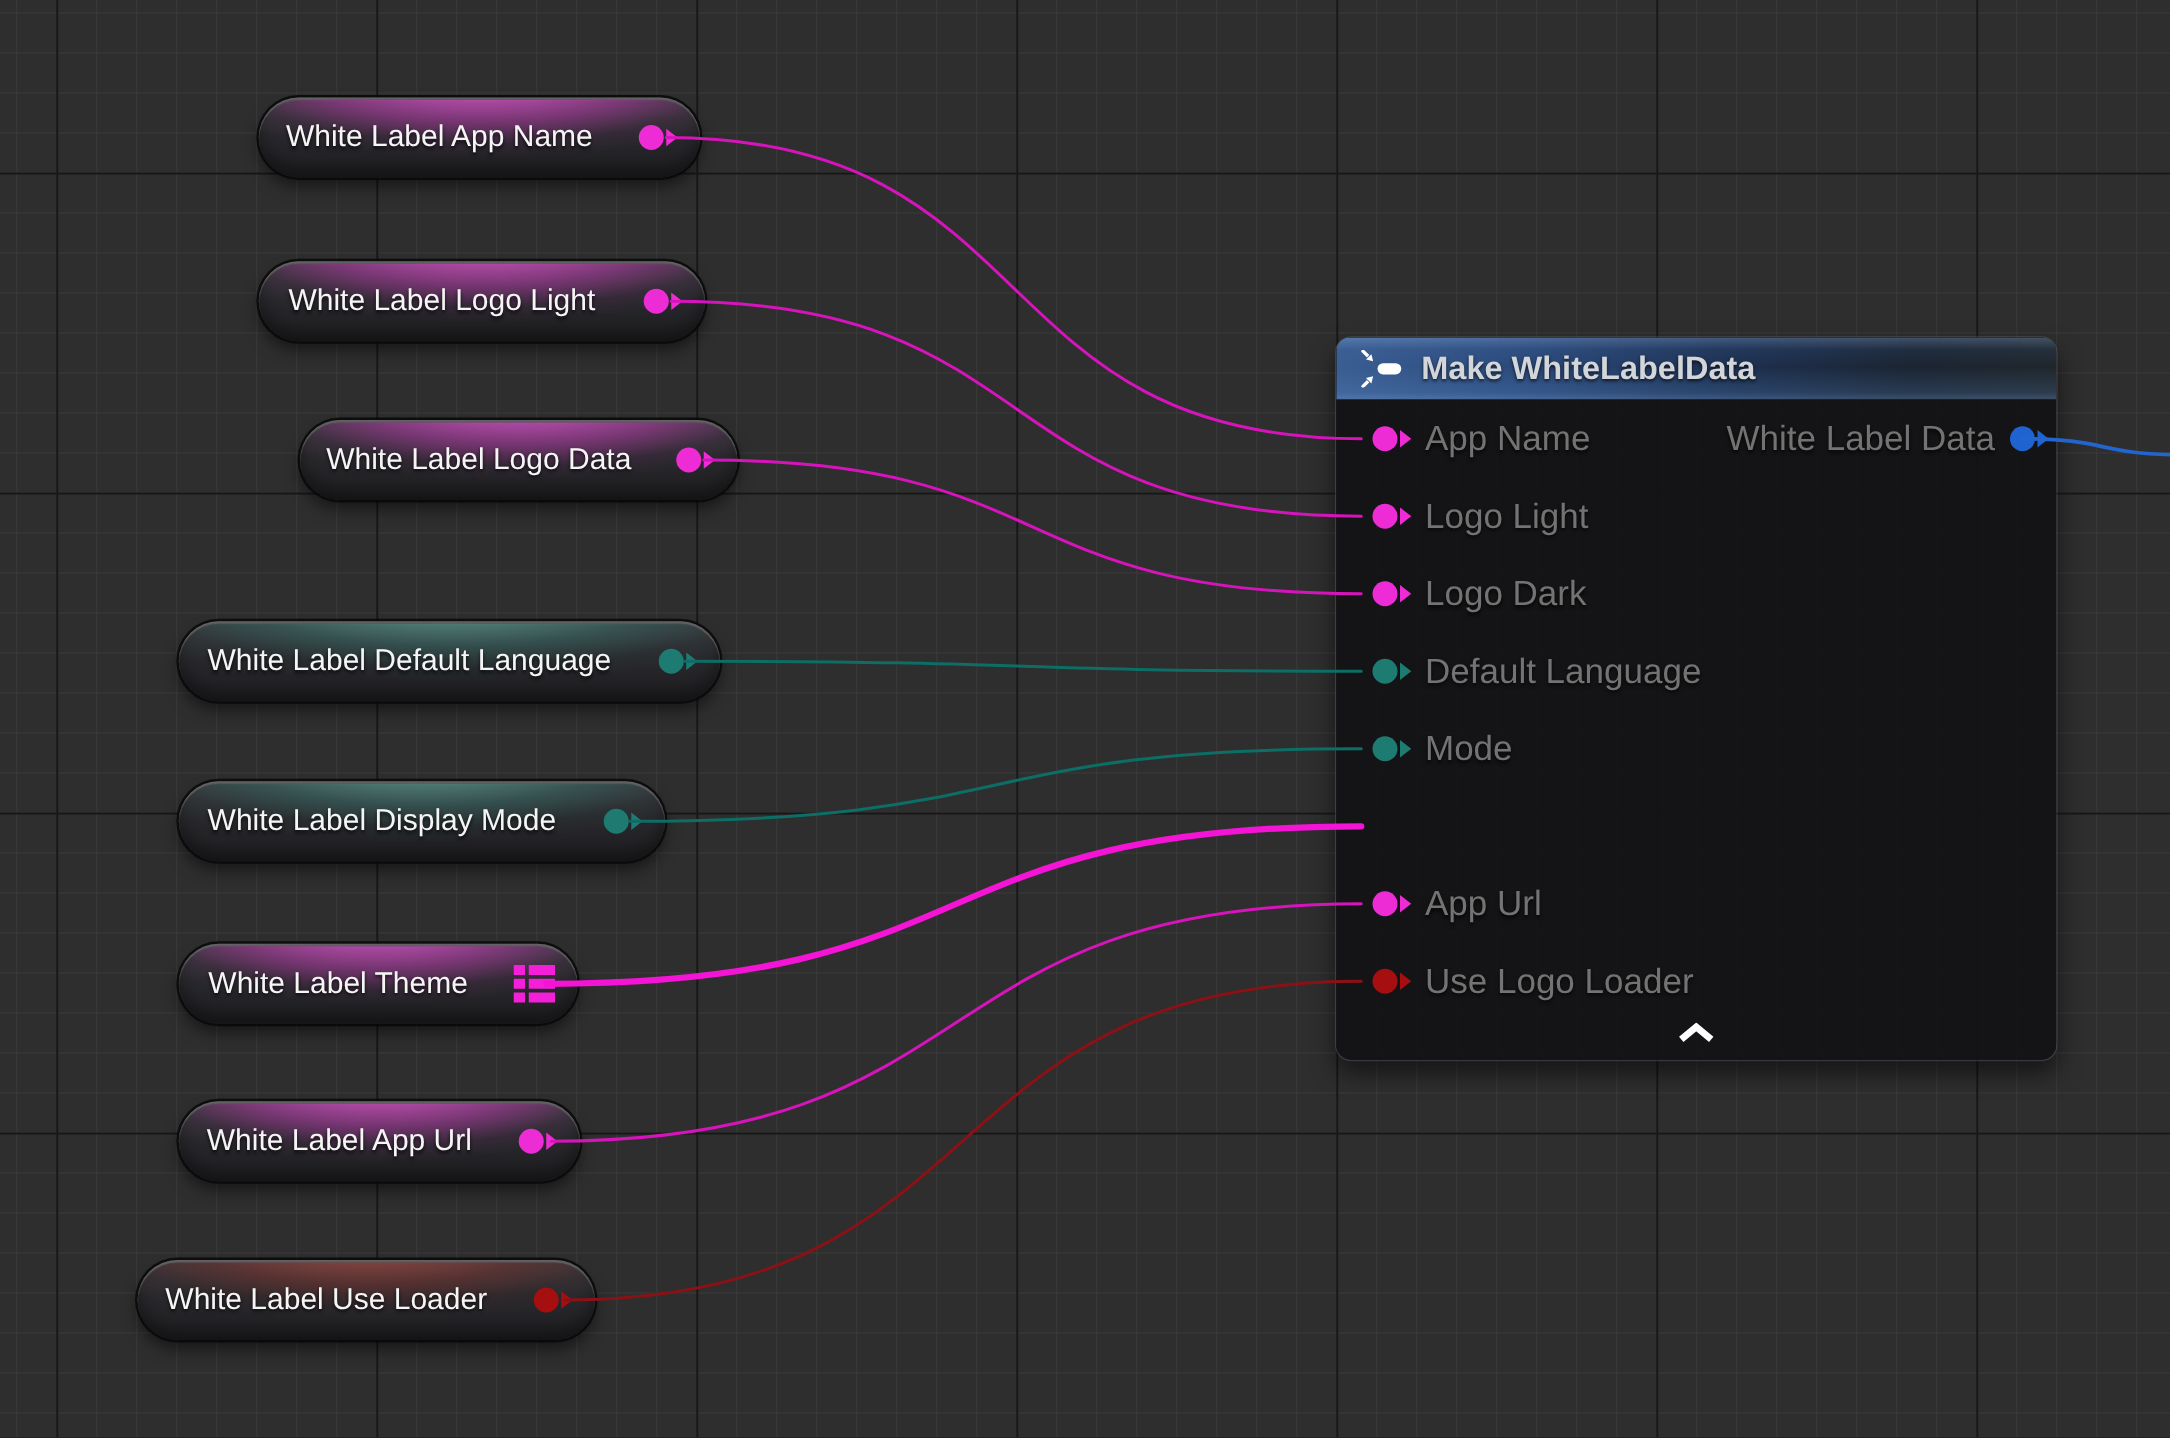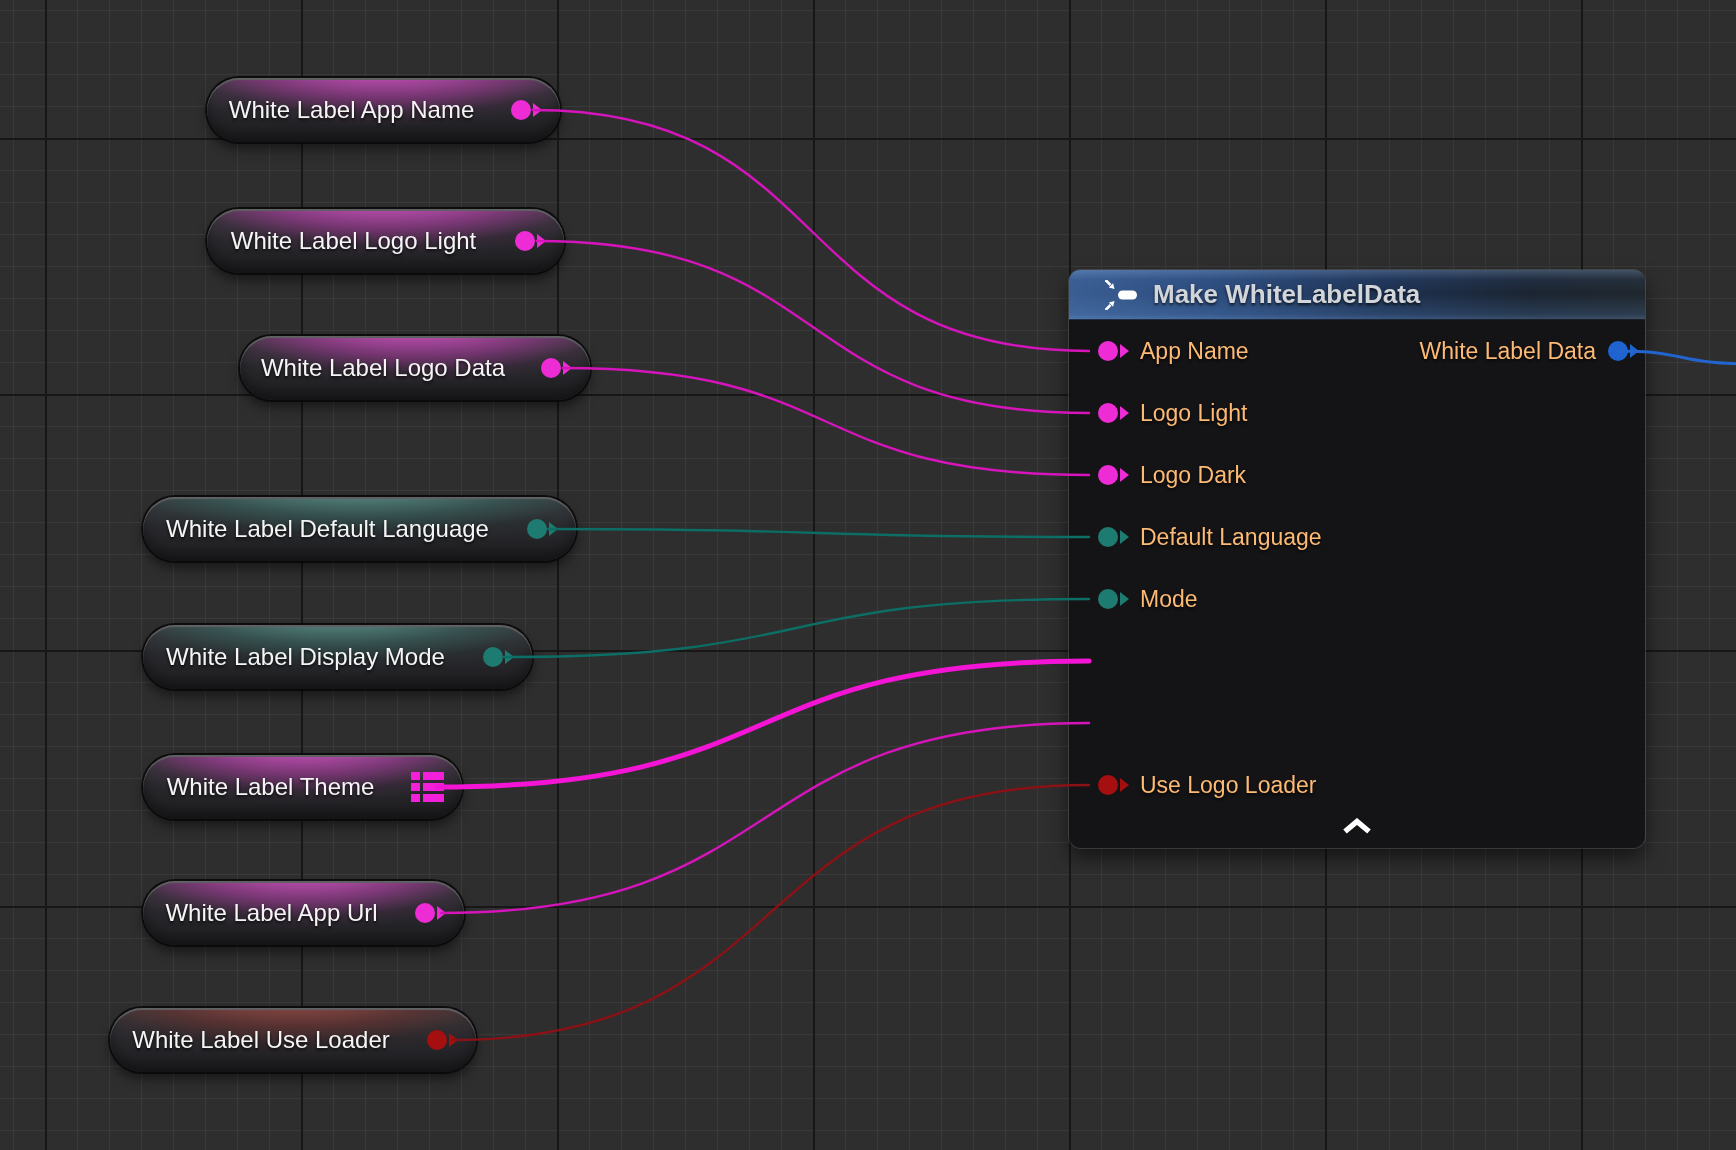--- a/index.html
+++ b/index.html
@@ -45,30 +45,30 @@
   .struct-icon{display:grid;grid-template-columns:9px 21px;grid-auto-rows:8px;gap:3px;}
   .struct-icon i{background:var(--struct-pin);display:block;}
   
   .make-node{
     position:absolute;left:1069px;top:270px;width:576px;height:578px;z-index:3;
     background:rgba(19,19,21,0.94);border-radius:12px;
     box-shadow:0 0 0 1px rgba(115,120,128,0.35), 0 10px 20px rgba(0,0,0,0.55);
   }
   .make-node .header{
     position:absolute;left:0;top:0;right:0;height:50px;border-radius:11px 11px 0 0;
-    display:flex;align-items:center;padding-left:36px;box-sizing:border-box;
+    display:flex;align-items:center;padding-left:20px;box-sizing:border-box;
     background:
       linear-gradient(180deg, rgba(150,185,230,0.30) 0%, rgba(70,110,170,0.12) 20%, rgba(0,0,0,0) 48%, rgba(90,140,200,0.22) 90%, rgba(130,175,235,0.30) 100%),
       linear-gradient(90deg,#3a5d92 0%,#2b4a7b 26%,#1d3050 55%,#1b2431 80%,#20262c 100%);
     border-bottom:1px solid rgba(0,0,0,0.6);
   }
   .make-node .title{color:#d2d5d9;font-size:26px;font-weight:bold;margin-left:14px;text-shadow:0 2px 3px rgba(0,0,0,0.7);white-space:nowrap;}
   .make-node .row{position:absolute;left:0;height:62px;display:flex;align-items:center;padding-left:29px;}
   .make-node .row .pin{display:flex;align-items:center;margin-right:11px;}
-  .make-node .pin-label{color:#fdba74;font-size:23px;white-space:nowrap;text-shadow:0 2px 3px rgba(0,0,0,0.7);}
+  .make-node .pin-label{color:#737373;font-size:28px;white-space:nowrap;text-shadow:0 2px 3px rgba(0,0,0,0.7);}
   .make-node .out-row{right:0;left:auto;padding-left:0;padding-right:6px;flex-direction:row;}
   .make-node .out-row .pin{margin-right:0;margin-left:12px;}
   .collapse{position:absolute;left:50%;transform:translateX(-50%);top:543px;width:44px;height:26px;display:flex;align-items:center;justify-content:center;cursor:pointer;}
 </style>
 </head>
 <body>
 
 <div class="canvas">
 
   <svg class="wires" width="1736" height="1150" viewBox="0 0 1736 1150">
@@ -193,20 +193,27 @@
         </span>
       <span class="pin-label">Default Language</span>
     </div>
     <div class="row" style="top:298px">
       <span class="pin t-enum">
           <span class="ball"></span>
           <span class="tri"></span>
         </span>
       <span class="pin-label">Mode</span>
     </div>
+    <div class="row" style="top:422px">
+      <span class="pin t-string">
+          <span class="ball"></span>
+          <span class="tri"></span>
+        </span>
+      <span class="pin-label">App Url</span>
+    </div>
     <div class="row" style="top:484px">
       <span class="pin t-bool">
           <span class="ball"></span>
           <span class="tri"></span>
         </span>
       <span class="pin-label">Use Logo Loader</span>
     </div>
 
     <div class="row out-row" style="top:50px">
       <span class="pin-label">White Label Data</span>

